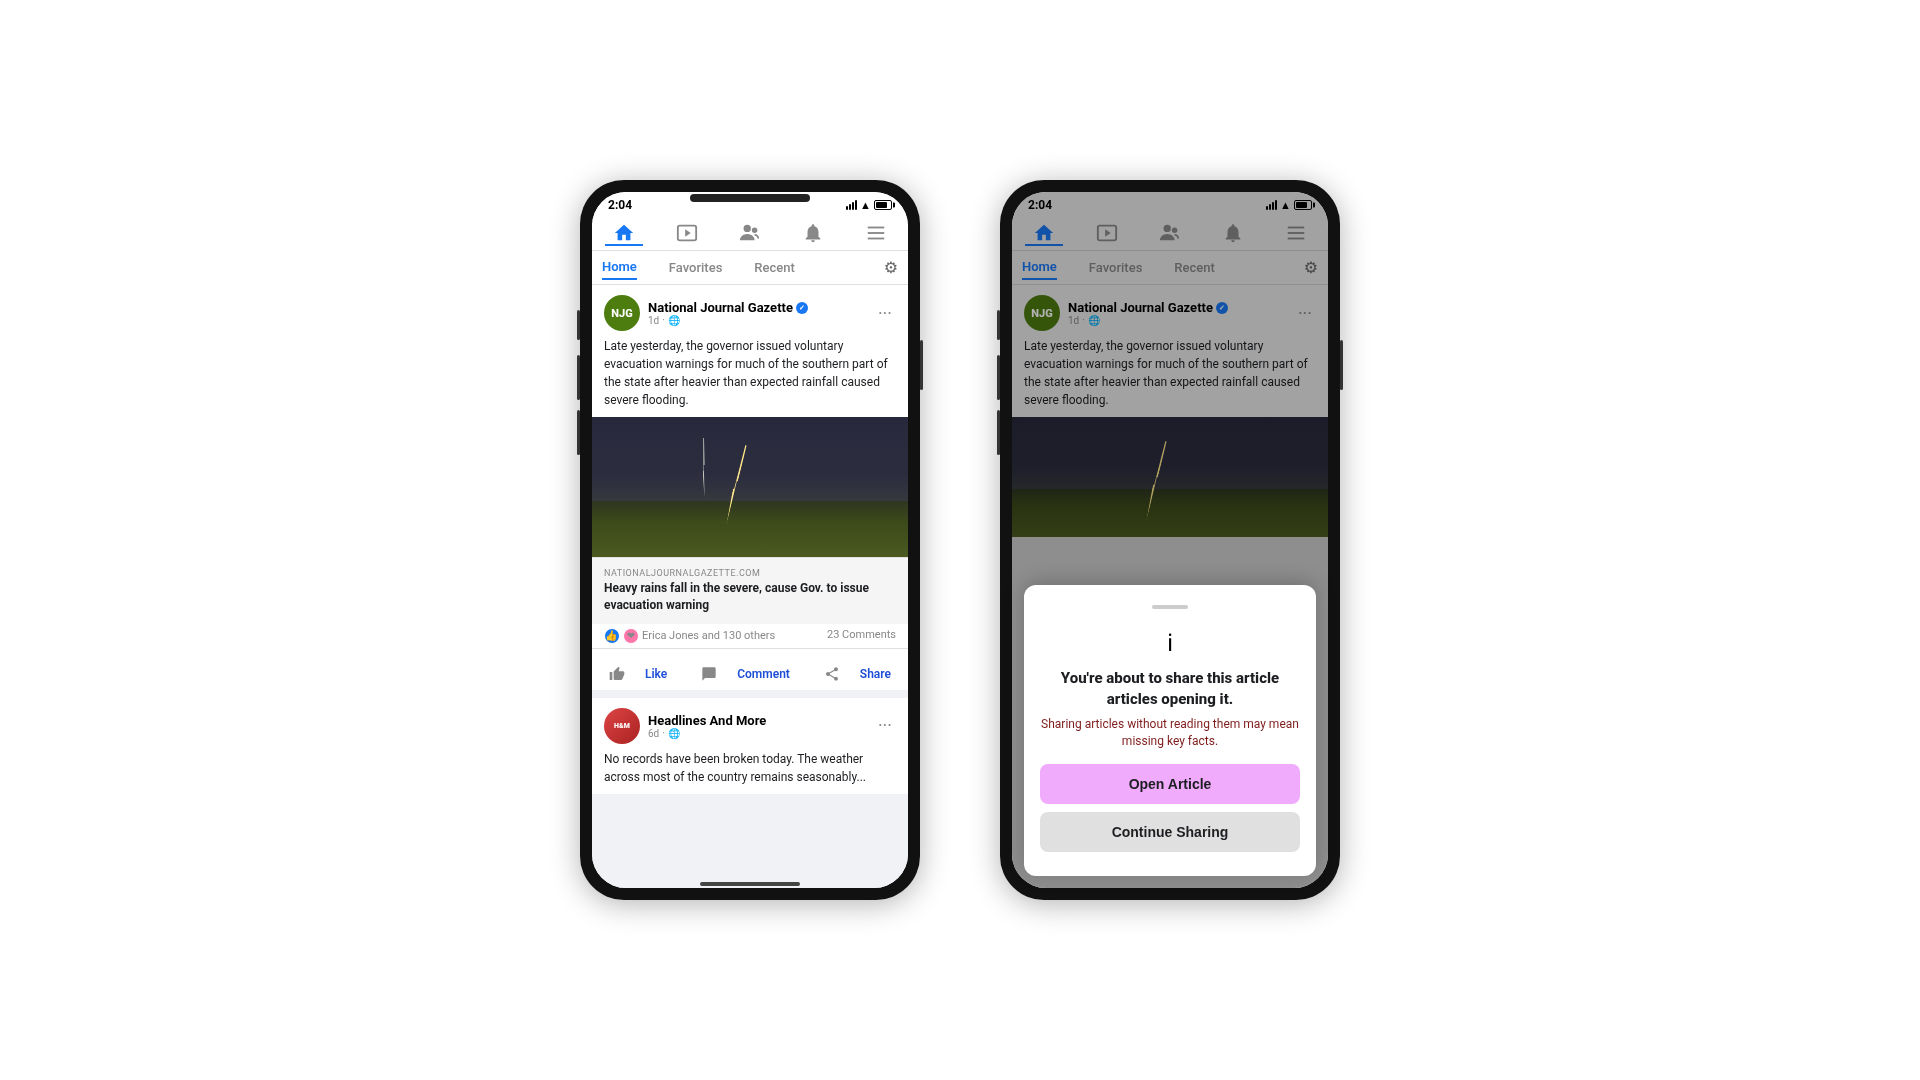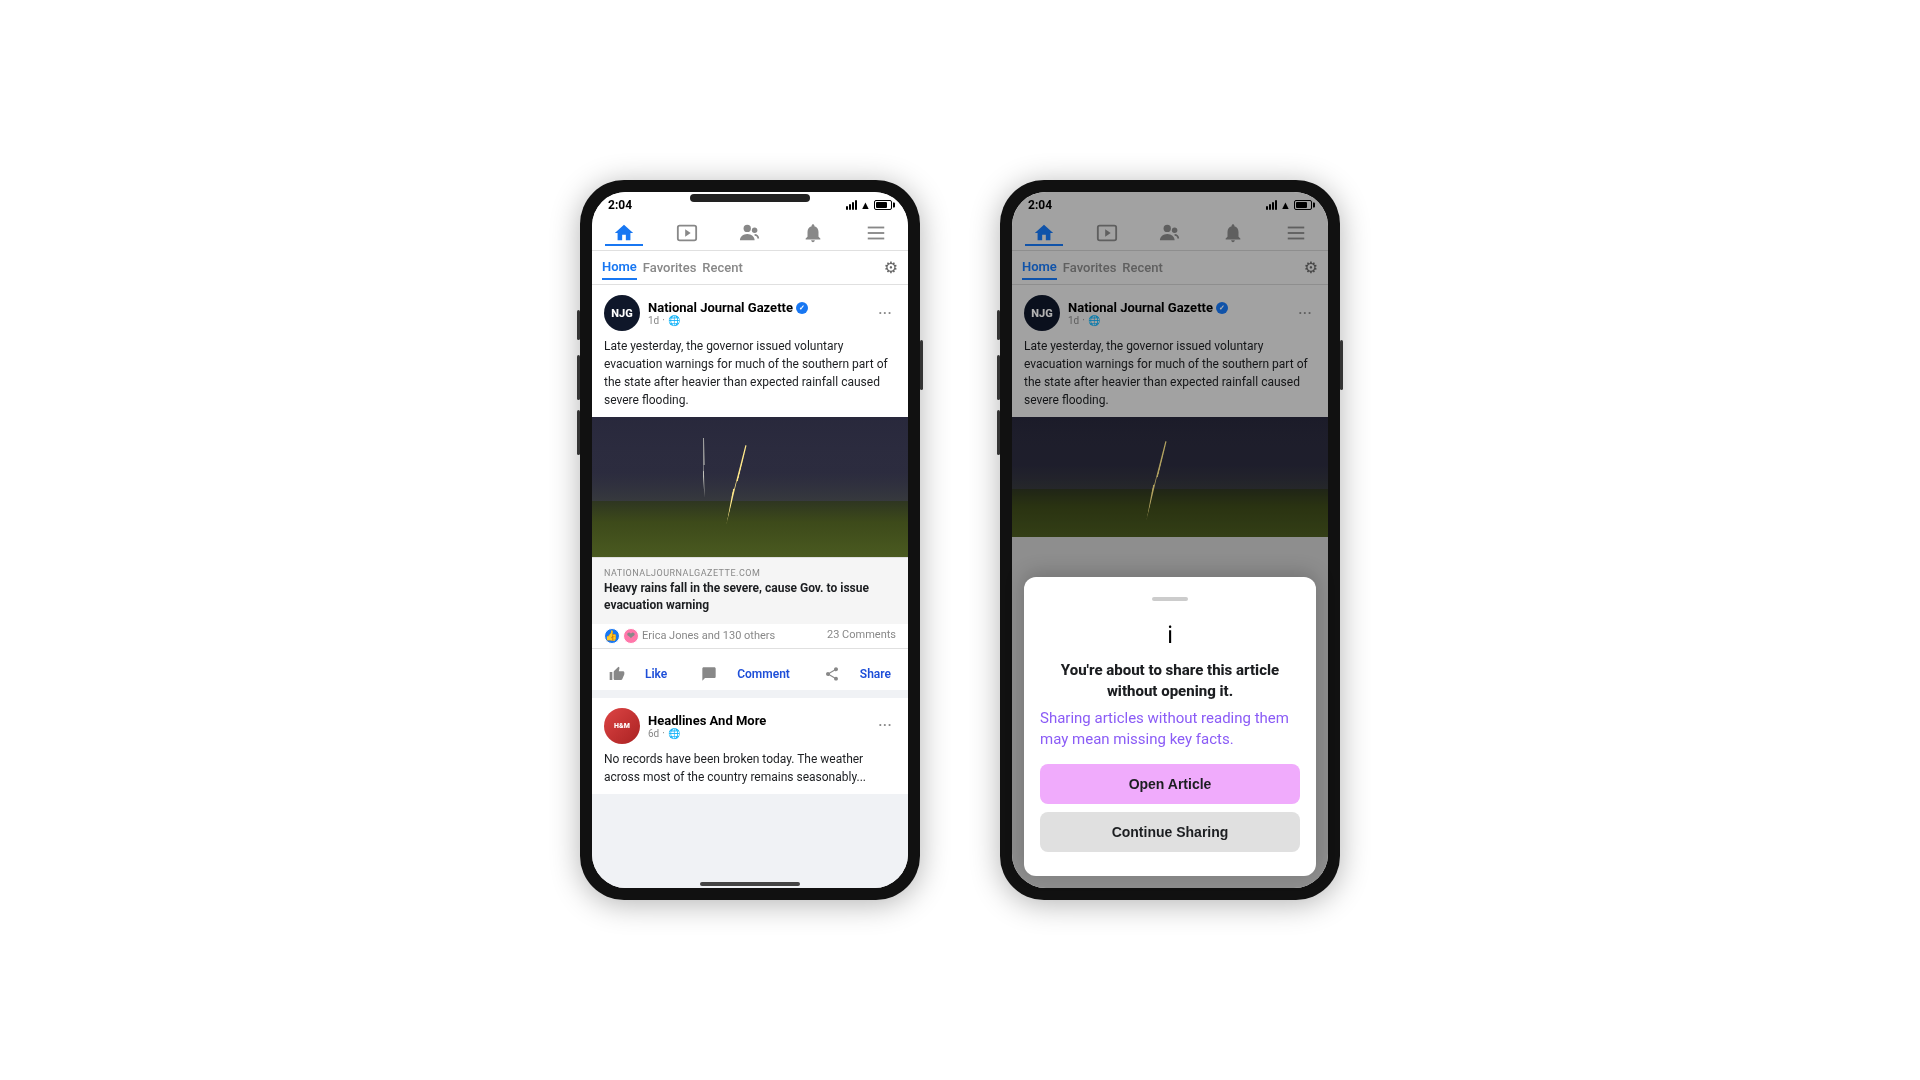--- a/index.html
+++ b/index.html
@@ -180,21 +180,21 @@
     .nav-icon svg { width: 22px; height: 22px; }
     .nav-icon.active svg path, .nav-icon.active svg rect, .nav-icon.active svg polygon { fill: #1877f2; }
 
     
     .tab-bar {
       display: flex;
       align-items: center;
       padding: 4px 10px;
       background: #fff;
       border-bottom: 1px solid #e0e0e0;
-      gap: 6px;
+      gap: 32px;
     }
     .tab {
       font-size: 13px;
       color: #888;
       padding: 4px 0;
       cursor: pointer;
       font-weight: 500;
     }
     .tab.active {
       color: #1877f2;
@@ -220,21 +220,21 @@
     }
     .post-header {
       display: flex;
       align-items: center;
       padding: 10px 12px 6px;
     }
     .avatar-circle {
       width: 36px;
       height: 36px;
       border-radius: 50%;
-      background: #0f172a;
+      background: #4d7c0f;
       display: flex;
       align-items: center;
       justify-content: center;
       color: white;
       font-size: 11px;
       font-weight: 800;
       flex-shrink: 0;
     }
     .avatar-circle.ham {
       background: linear-gradient(135deg, #e87, #c55);
@@ -403,22 +403,23 @@
     }
     .modal-title {
       font-size: 15px;
       font-weight: 800;
       color: #1c1e21;
       text-align: center;
       line-height: 1.4;
       margin-bottom: 6px;
     }
     .modal-subtitle {
-      font-size: 15px;
-      color: #8b5cf6;
+      font-size: 12px;
+      color: #7f1d1d;
+      text-align: center;
       margin-bottom: 14px;
       line-height: 1.4;
     }
     .modal-btn {
       width: 100%;
       padding: 12px;
       border-radius: 8px;
       border: none;
       font-size: 14px;
       font-weight: 600;
@@ -690,21 +691,21 @@
             <div class="lightning"></div>
           </div>
         </div>
       </div>
 
       <div class="dimmed-content"></div>
 
       <div class="modal-overlay">
         <div class="modal-drag-handle"></div>
         <div class="modal-info-icon">ℹ</div>
-        <div class="modal-title">You're about to share this article without opening it.</div>
+        <div class="modal-title">You're about to share this article articles opening it.</div>
         <div class="modal-subtitle">Sharing articles without reading them may mean missing key facts.</div>
         <button class="modal-btn open-article">Open Article</button>
         <button class="modal-btn continue-sharing">Continue Sharing</button>
       </div>
     </div>
   </div>
 
 </div>
 
 </body></html>

